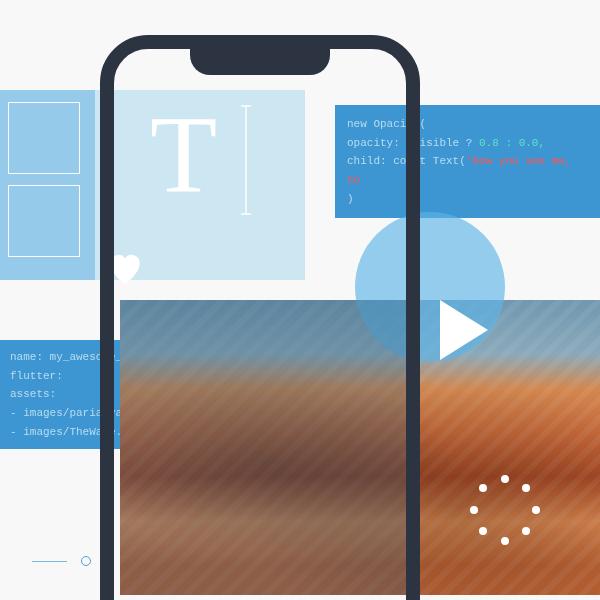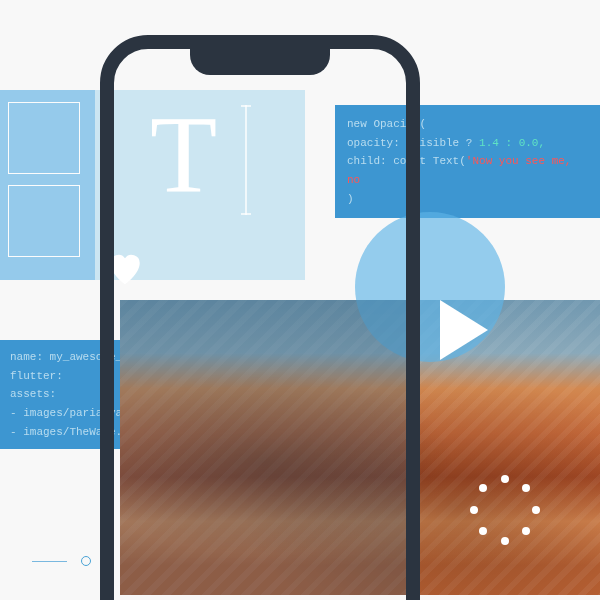--- a/index.html
+++ b/index.html
@@ -219,21 +219,21 @@
 
   <div class="wireframe-block"></div>
 
   <div class="t-panel"></div>
 
   <div class="big-t">T</div>
   <div class="t-cursor"></div>
 
   <div class="code-top">
     <div>new Opacity(</div>
-    <div><span>  opacity: _visible ? </span><span class="hl">1.4 : 0.0,</span></div>
+    <div><span>  opacity: _visible ? </span><span class="hl">0.8 : 0.0,</span></div>
     <div><span>  child: const Text(</span><span class="str">'Now you see me, no</span></div>
     <div>)</div>
   </div>
 
   <div class="heart">
     <svg viewBox="0 0 24 22">
         <path fill="#fff" d="M12 21s-9-6.2-9-13A5 5 0 0 1 12 5a5 5 0 0 1 9 3c0 6.8-9 13-9 13z"></path>
       </svg>
   </div>
 

